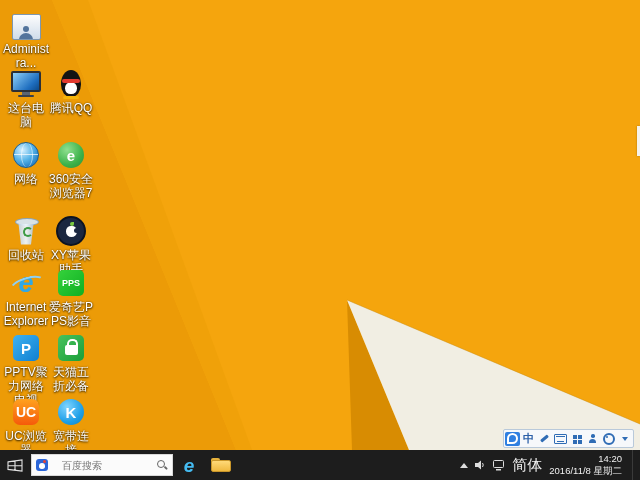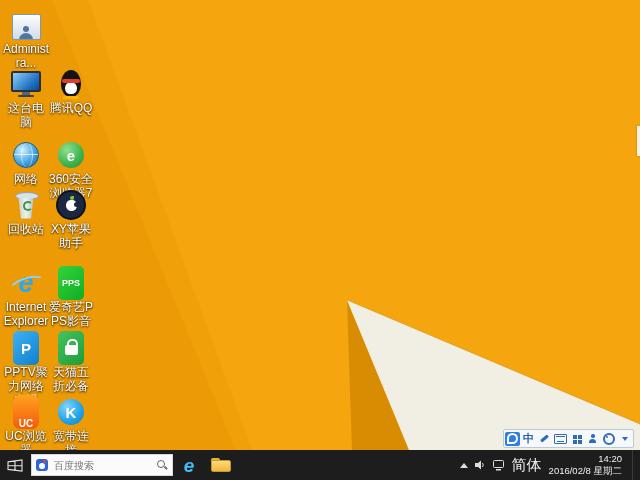--- a/index.html
+++ b/index.html
@@ -2,21 +2,21 @@
 <html><head>
 <meta charset="utf-8">
 <style>
   html,body{margin:0;padding:0;background:#000;font-family:"Liberation Sans","DejaVu Sans",sans-serif;}
   #screen{position:relative;width:640px;height:480px;overflow:hidden;background:#F5A50D;}
   .wall{position:absolute;left:0;top:0;}
 
   
   .cell{position:absolute;width:46px;display:flex;flex-direction:column;align-items:center;gap:2px;cursor:default;}
   .c0{left:3px}.c1{left:48px}
-  .r0{top:9px}.r1{top:68px}.r2{top:139px}.r3{top:189px}.r4{top:267px}.r5{top:332px}.r6{top:396px}
+  .r0{top:9px}.r1{top:68px}.r2{top:139px}.r3{top:215px}.r4{top:267px}.r5{top:332px}.r6{top:396px}
   .ic{width:32px;height:32px;position:relative;display:flex;align-items:center;justify-content:center;flex:none;}
   .lbl{font-size:12px;color:#fff;line-height:1.15;text-align:center;max-width:46px;word-break:break-all;
        text-shadow:0 1px 2px rgba(0,0,0,.85),0 0 2px rgba(0,0,0,.5);}
 
   
   .frame{width:27px;height:24px;margin-top:3px;background:linear-gradient(180deg,#fdfdfd,#cfdcea);border:1px solid #7d97b0;border-radius:2px;display:flex;align-items:flex-end;justify-content:center;overflow:hidden;}
   .person{position:relative;width:16px;height:13px;}
   .person::before{content:"";position:absolute;left:5px;top:0;width:6px;height:6px;border-radius:50%;background:#53749c;}
   .person::after{content:"";position:absolute;left:1px;top:7px;width:14px;height:7px;border-radius:7px 7px 0 0;background:#53749c;}
 
@@ -54,33 +54,33 @@
   .apple{width:11px;height:11px;background:#fff;border-radius:45% 45% 50% 50%;position:relative;}
   .apple::before{content:"";position:absolute;right:-2px;top:2px;width:5px;height:5px;border-radius:50%;background:#1b2740;}
   .apple::after{content:"";position:absolute;left:4px;top:-4px;width:4px;height:4px;background:#7ac943;border-radius:50% 0 50% 50%;}
 
   
   .iee{font-style:italic;font-weight:700;font-size:27px;color:#2FA8E6;line-height:1;}
   .iering{position:absolute;left:-1px;top:10px;width:34px;height:14px;border:2px solid #8ed0f5;border-color:#8ed0f5 transparent transparent transparent;border-radius:50%;transform:rotate(-16deg);}
   .iee-sm{font-style:italic;font-weight:700;font-size:19px;color:#45BCF2;line-height:1;}
 
   
-  .sq{width:26px;height:34px;border-radius:5px;display:flex;align-items:center;justify-content:center;color:#fff;font-weight:bold;}
+  .sq{width:26px;height:26px;border-radius:5px;display:flex;align-items:center;justify-content:center;color:#fff;font-weight:bold;}
   .sq-qy{background:linear-gradient(135deg,#35d23c,#0faf22);font-size:9px;}
   .sq-pptv{background:linear-gradient(135deg,#3fb2f2,#0f7fd0);font-size:15px;}
   .sq-tm{background:linear-gradient(135deg,#49c25c,#1a9e3a);}
-  .sq-uc{background:linear-gradient(180deg,#ffa21f,#f55a0a);font-size:10px;border-radius:7px;align-items:flex-end;}
+  .sq-uc{background:linear-gradient(180deg,#ffa21f,#f55a0a);font-size:14px;border-radius:7px;}
   .ckg{width:26px;height:26px;border-radius:50%;background:radial-gradient(circle at 35% 30%,#7fd4ff,#1fa0e8 60%,#0f7fc0);display:flex;align-items:center;justify-content:center;color:#fff;font-weight:bold;font-size:15px;}
   .bag{width:13px;height:10px;background:#fff;border-radius:2px;position:relative;margin-top:4px;}
   .bag::before{content:"";position:absolute;left:2px;top:-6px;width:7px;height:8px;border:2px solid #fff;border-bottom:none;border-radius:5px 5px 0 0;}
 
   
   .taskbar{position:absolute;left:0;bottom:0;width:640px;height:30px;background:#1d1d1d;display:flex;align-items:center;}
   .startbtn{width:30px;height:30px;display:flex;align-items:center;justify-content:center;}
-  .searchbox{margin-left:1px;width:132px;height:20px;background:#fbfbfb;border:1px solid #d9d9d9;display:flex;align-items:center;padding:0 4px;gap:4px;}
+  .searchbox{margin-left:1px;width:132px;height:20px;background:#fbfbfb;border:1px solid #d9d9d9;display:flex;align-items:center;padding:0 4px;gap:12px;}
   .bd{width:12px;height:12px;border-radius:3px;background:#2b66d9;position:relative;flex:none;}
   .bd::before{content:"";position:absolute;left:3px;top:4px;width:6px;height:6px;background:#fff;border-radius:50% 50% 45% 45%;}
   .bd::after{content:"";position:absolute;left:7px;top:1px;width:3px;height:3px;background:#e34234;border-radius:50%;}
   .searchinput{flex:1;min-width:0;border:none;outline:none;background:transparent;font-size:10px;color:#555;font-family:inherit;}
   .mag{width:11px;height:11px;position:relative;flex:none;}
   .mag::before{content:"";position:absolute;left:0;top:0;width:6px;height:6px;border:1.5px solid #666;border-radius:50%;}
   .mag::after{content:"";position:absolute;left:7px;top:7px;width:4px;height:1.5px;background:#666;transform:rotate(45deg);border-radius:1px;}
   .qi{width:32px;height:30px;display:flex;align-items:center;justify-content:center;}
   .fold{position:relative;width:20px;height:15px;}
   .fold::before{content:"";position:absolute;left:0;top:0;width:9px;height:5px;background:#e8b33c;border-radius:2px 2px 0 0;}
@@ -293,19 +293,19 @@
       </div>
       <div class="trayic">
         <svg width="12" height="11" viewBox="0 0 12 11">
           <rect x="0.5" y="0.5" width="10" height="7" rx="1" fill="none" stroke="#ddd"></rect>
           <rect x="3" y="9" width="5" height="1.5" fill="#ddd"></rect>
         </svg>
       </div>
       <span class="langtxt">简体</span>
       <div class="clock">
         <span>14:20</span>
-        <span>2016/02/8 星期二</span>
+        <span>2016/11/8 星期二</span>
       </div>
       <div class="showdesk"></div>
     </div>
   </div>
 
 </div>
 
 </body></html>

